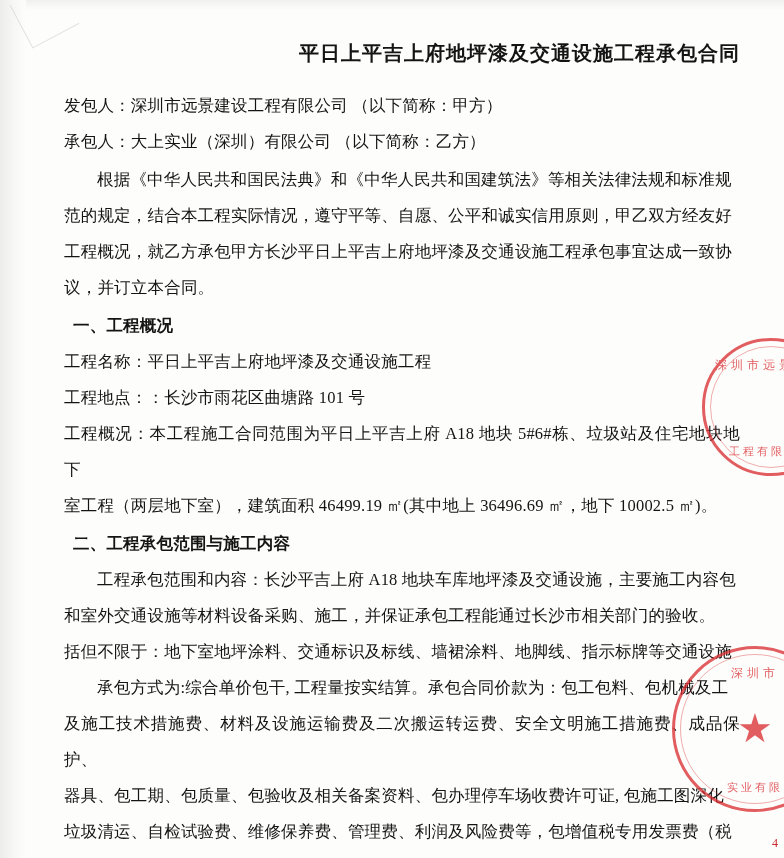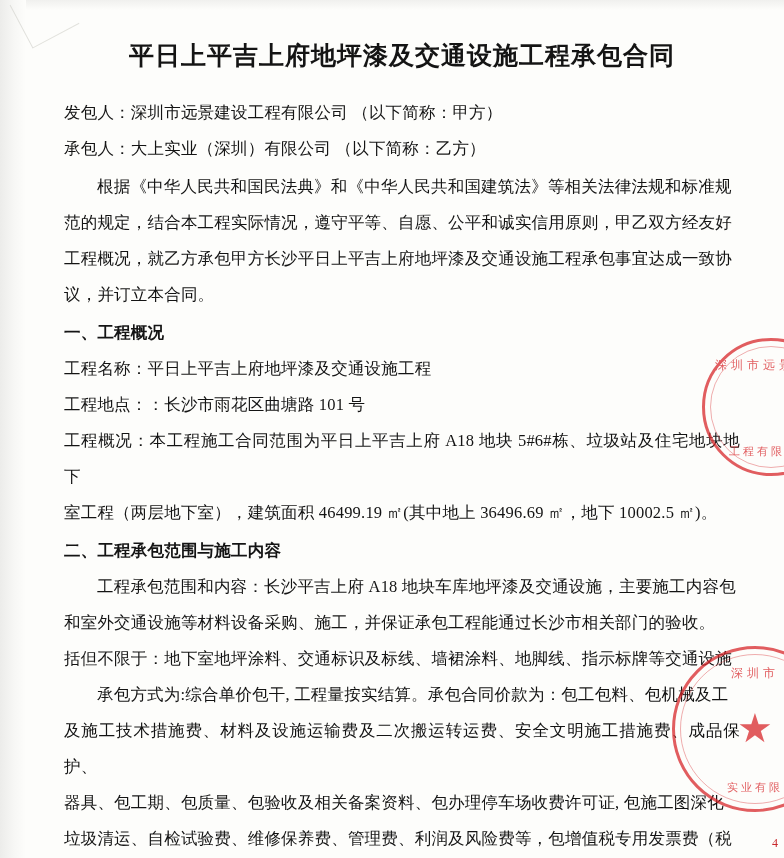--- a/index.html
+++ b/index.html
@@ -46,39 +46,40 @@
   }
 
   .content {
     position: absolute;
     left: 64px;
     right: 44px;
     top: 34px;
   }
 
   h1.doc-title {
-    font-size: 25px;
+    font-size: 20px;
     font-weight: bold;
-    text-align: center;
+    text-align: right;
     letter-spacing: 1px;
     margin: 6px 0 22px 0;
     line-height: 1.3;
   }
 
   p.line {
     font-size: 16.5px;
     line-height: 36px;
     margin: 0;
     text-align: justify;
     letter-spacing: .2px;
   }
   p.indent { text-indent: 2em; }
   p.section {
     font-weight: bold;
     margin-top: 2px;
+    margin-left: 9px;
   }
   .gap { height: 2px; }
 
   
   .seal {
     position: absolute;
     border: 3px solid #d8282c;
     border-radius: 50%;
     opacity: .75;
     pointer-events: none;

